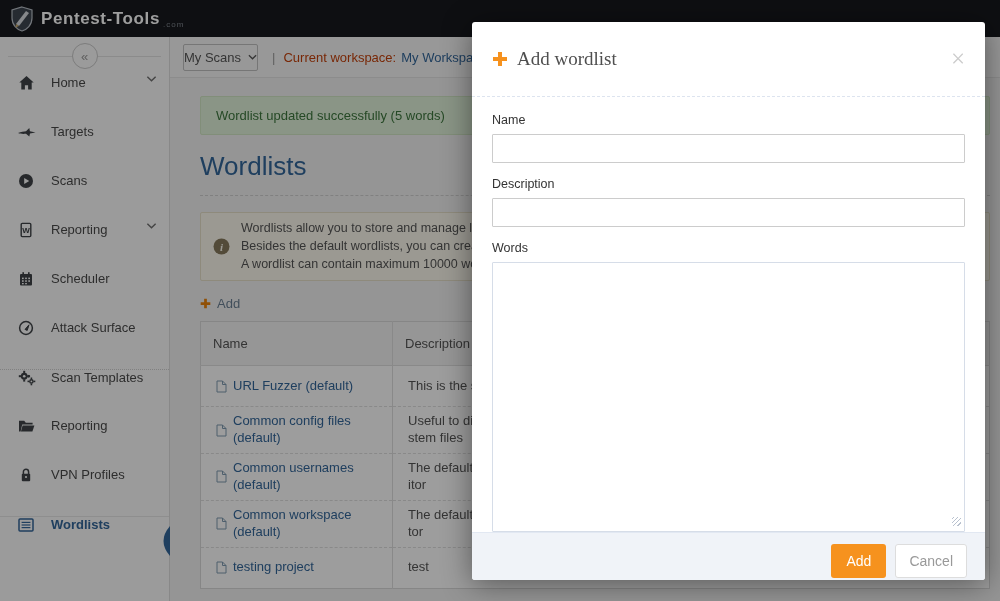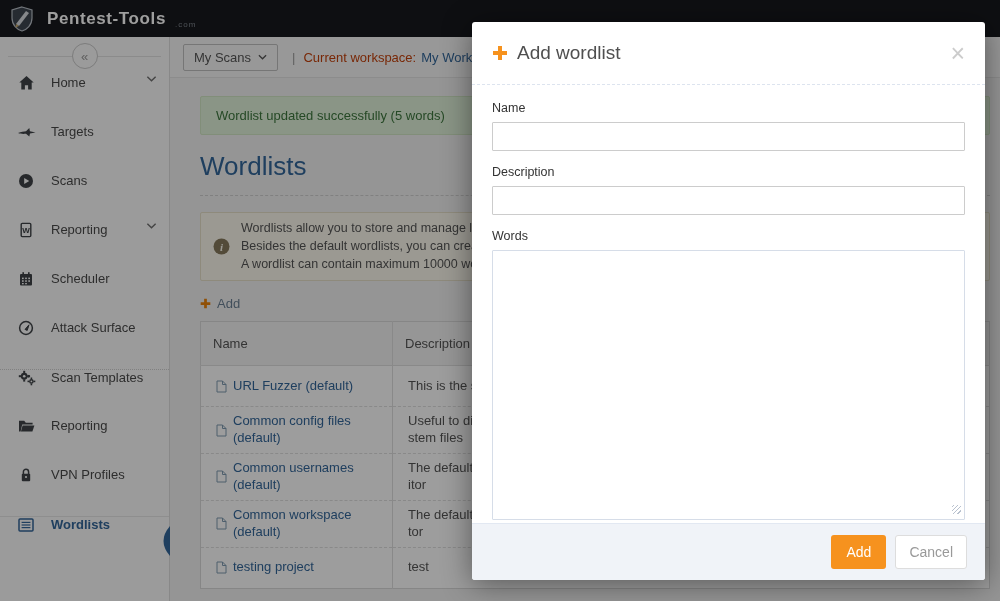--- a/index.html
+++ b/index.html
@@ -2,21 +2,21 @@
 <html><head>
 <meta charset="utf-8">
 <style>
   * { margin:0; padding:0; box-sizing:border-box; }
   html,body { width:1000px; height:601px; overflow:hidden; }
   body { font-family:"Liberation Sans", sans-serif; background:#f1f1f1; position:relative; }
 
   
   .topbar { position:absolute; left:0; top:0; width:1000px; height:37px; background:#17191d;
             display:flex; align-items:center; padding-left:10px; z-index:1; }
-  .brand { display:flex; align-items:center; gap:13px; }
+  .brand { display:flex; align-items:center; gap:7px; }
   .brand-text { position:relative; color:#fff; font-weight:bold; font-size:17px; letter-spacing:.6px; line-height:1; }
   .brand-suffix { position:absolute; right:-2px; bottom:-10px; font-size:8px; font-weight:normal;
                   color:#7d838c; letter-spacing:1px; }
 
   
   .sidebar { position:absolute; left:0; top:37px; width:170px; height:564px; background:#fafafa;
              border-right:1px solid #dcdcdc; z-index:1; }
   .collapse-row { height:38px; position:relative; display:flex; align-items:center; justify-content:center; }
   .collapse-row .hline { position:absolute; left:8px; right:8px; top:19px; height:1px; background:#e1e1e1; }
   .collapse-btn { position:relative; z-index:1; width:26px; height:26px; border-radius:50%;
@@ -31,21 +31,21 @@
   .nav-item.divider-solid { border-top:1px solid #e6e6e6; }
   .nav-item.active { color:#336699; font-weight:bold; }
   .nav-item.active .nicon { color:#336699; }
   .active-marker { position:absolute; right:-1px; top:50%; margin-top:-15px; width:13px; height:30px; }
 
   
   .content { position:absolute; left:170px; top:37px; width:830px; height:564px; background:#f1f1f1; z-index:1; }
   .toolbar { height:41px; background:#f6f6f6; border-bottom:1px solid #e3e3e3;
              display:flex; align-items:center; padding-left:13px; font-size:13px; color:#555; }
   .myscans-btn { display:flex; align-items:center; gap:7px; border:1px solid #bfbfbf; border-radius:2px;
-                 background:transparent; color:#555; font-size:13px; padding:5px 10px; cursor:pointer;
+                 background:transparent; color:#555; font-size:13px; padding:5px 0; cursor:pointer;
                  font-family:inherit; }
   .tb-sep { color:#999; margin:0 8px 0 14px; }
   .ws-label { color:#c2410c; }
   .ws-link { color:#336699; margin-left:5px; text-decoration:none; cursor:pointer; }
 
   .main { padding:18px 10px 0 30px; }
   .banner { background:#dff0d8; border:1px solid #d0e6c4; border-radius:2px; color:#3c763d;
             font-size:13px; padding:11px 15px; margin-bottom:16px; }
   .title-wrap { border-bottom:1px dashed #cfcfcf; padding-bottom:13px; margin-bottom:16px; }
   .page-title { color:#336699; font-size:26px; font-weight:400; }
@@ -64,21 +64,21 @@
   table.wl tr + tr td { border-top:1px dashed #ddd; }
   table.wl td { padding:6px 15px; height:41px; color:#555; vertical-align:middle; line-height:1.3; }
   .name-link { color:#336699; text-decoration:none; display:flex; align-items:center; gap:6px; cursor:pointer; }
   .desc-text { white-space:pre-line; }
 
   
   .backdrop { position:absolute; inset:0; background:rgba(0,0,0,.38); z-index:10; }
   .modal { position:absolute; left:472px; top:22px; width:513px; height:558px; background:#fff;
            border-radius:3px; box-shadow:0 4px 30px rgba(0,0,0,.45); z-index:20; display:flex;
            flex-direction:column; overflow:hidden; }
-  .modal-header { padding:20px 20px; display:flex; align-items:center; border-bottom:1px dashed #dde4ef; }
+  .modal-header { padding:26px 20px; display:flex; align-items:center; border-bottom:1px dashed #dde4ef;font-family:Liberation Serif, serif; }
   .modal-title { font-size:19px; color:#4f4f4f; margin-left:9px; }
   .modal-close { margin-left:auto; color:#ccc; font-size:25px; line-height:18px; cursor:pointer;
                  background:none; border:none; font-family:inherit; }
   .modal-body { padding:2px 20px 0; flex:1; }
   .field-label { display:block; font-size:12.5px; color:#333; margin:14px 0 7px; }
   .text-input { width:100%; height:29px; border:1px solid #ccc; border-radius:1px; padding:0 8px;
                 font-size:13px; font-family:inherit; background:#fff; }
   .words-wrap { position:relative; }
   .words-area { width:100%; height:270px; border:1px solid #d6dde8; border-radius:1px; resize:none;
                 padding:6px 8px; font-size:13px; font-family:inherit; display:block; background:#fff; }

